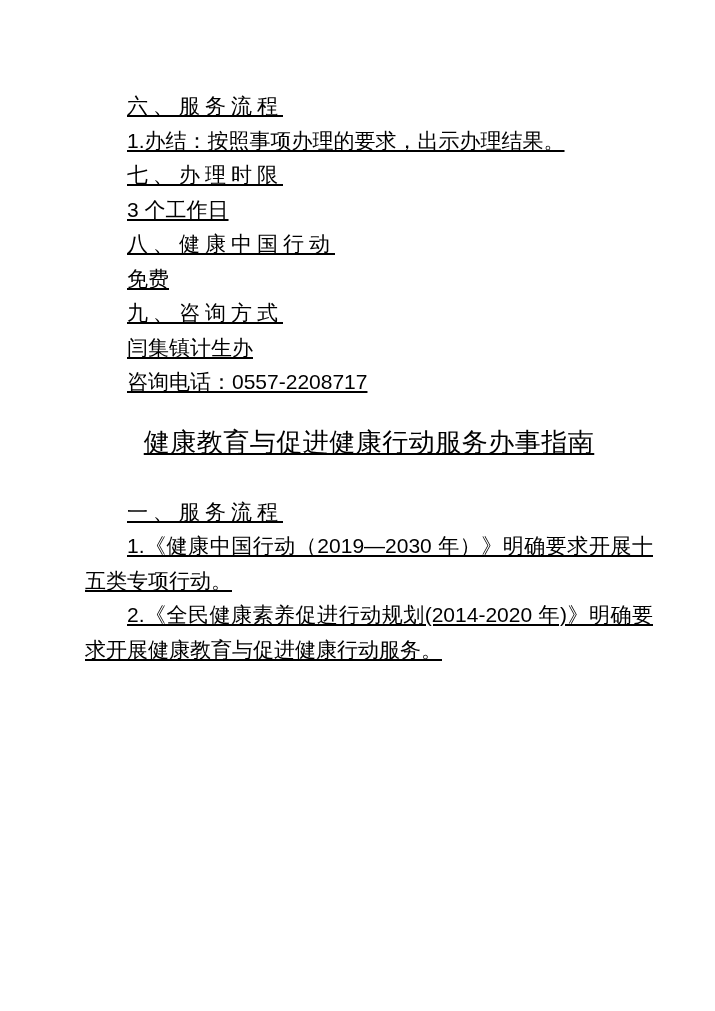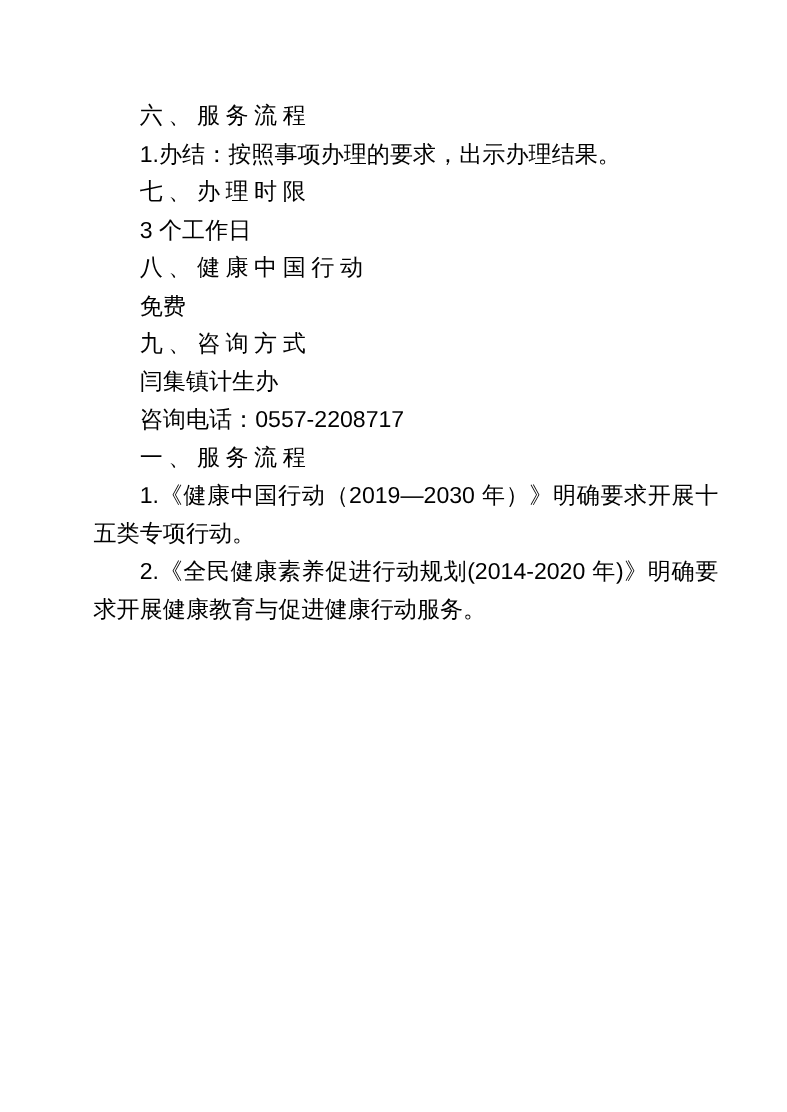--- a/index.html
+++ b/index.html
@@ -14,20 +14,21 @@
     color: #000000;
     overflow: hidden;
   }
   .page {
     box-sizing: border-box;
     width: 715px;
     height: 833px;
     background: #ffffff;
     padding: 89px 62px 0 85px;
     overflow: hidden;
+    text-decoration: underline;
   }
   .block {
     font-size: 21px;
     line-height: 34.5px;
     color: #000000;
   }
   .para {
     text-align: justify;
     text-justify: inter-ideograph;
     text-indent: 2em;
@@ -55,17 +56,18 @@
   <div id="doc-blocks">
       <div class="block heading">六、服务流程</div>
       <div class="block para">1.办结：按照事项办理的要求，出示办理结果。</div>
       <div class="block heading">七、办理时限</div>
       <div class="block para">3 个工作日</div>
       <div class="block heading">八、健康中国行动</div>
       <div class="block para">免费</div>
       <div class="block heading">九、咨询方式</div>
       <div class="block para">闫集镇计生办</div>
       <div class="block para">咨询电话：0557-2208717</div>
+      <div class="block title">健康教育与促进健康行动服务办事指南</div>
       <div class="block heading">一、服务流程</div>
       <div class="block para">1.《健康中国行动（2019—2030 年）》明确要求开展十五类专项行动。</div>
       <div class="block para">2.《全民健康素养促进行动规划(2014-2020 年)》明确要求开展健康教育与促进健康行动服务。</div>
     </div>
 </div>
 
 </body></html>

